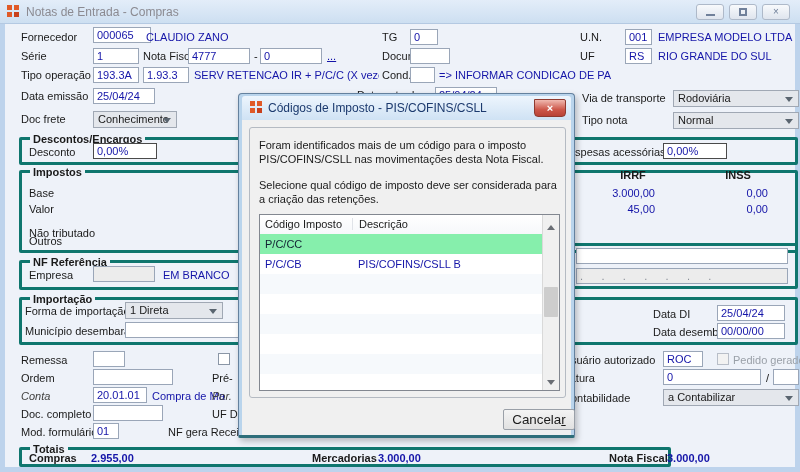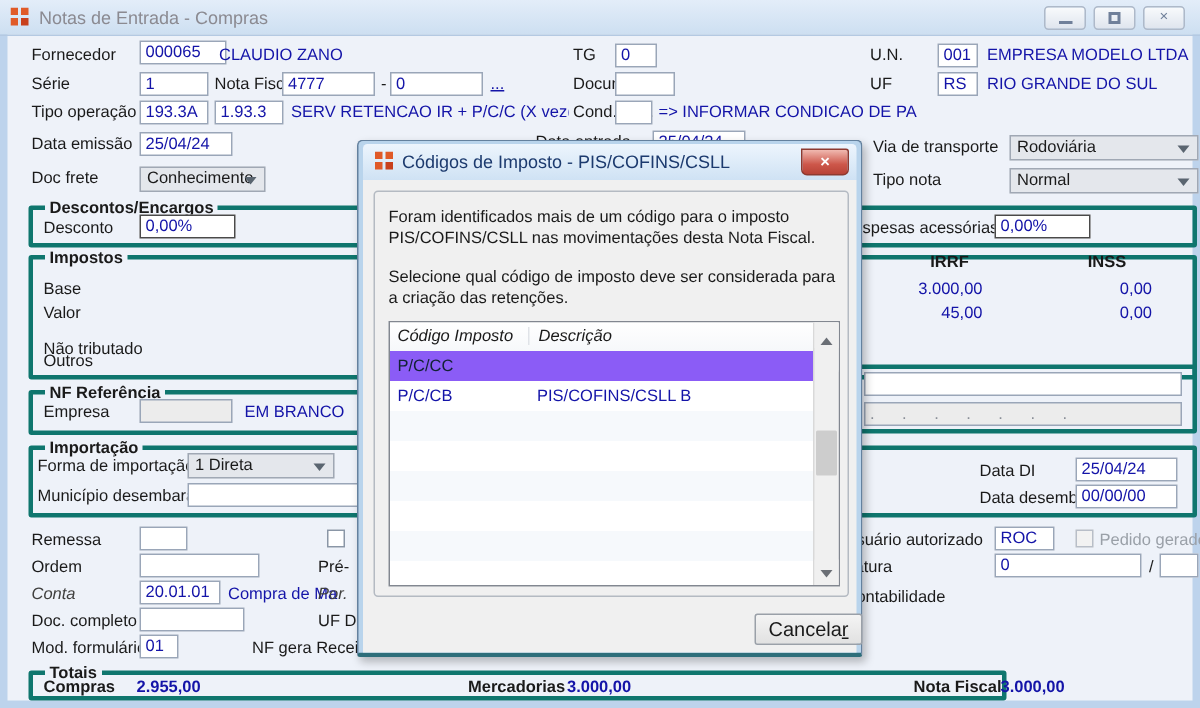--- a/index.html
+++ b/index.html
@@ -28,27 +28,27 @@
   .link { color:#1414a8; }
   
   #dialog { position:absolute; left:233px; top:93px; width:337px; height:345px; background:#b9d4ec; border:1px solid #64819e; border-bottom:3px solid #2e6e7a; border-radius:4px 4px 2px 2px; box-shadow:2px 3px 6px rgba(0,0,0,.25); z-index:10; }
   #dialog .dlg-titlebar { position:absolute; left:3px; top:2px; right:3px; height:24px; background:linear-gradient(#edf5fd,#cfe2f4); border-radius:3px 3px 0 0; }
   #dialog .dlg-title { position:absolute; left:26px; top:5px; color:#1c3a6e; font-size:12px; white-space:nowrap; }
   #dialog .dlg-body { position:absolute; left:3px; top:26px; right:3px; bottom:0; background:#f0f0f0; }
   .dlg-close { position:absolute; top:3px; right:5px; width:32px; height:18px; background:linear-gradient(#f0b9b0,#cd574a 60%,#b84337); border:1px solid #8e3a30; border-radius:0 2px 4px 4px; color:#fff; text-align:center; font-size:11px; line-height:16px; font-weight:bold; }
   .panel { position:absolute; left:7px; top:7px; width:317px; height:271px; border:1px solid #b4bac2; border-radius:3px; }
   .msg { position:absolute; left:9px; width:298px; color:#1a1a1a; line-height:14px; }
   .list { position:absolute; left:9px; top:86px; width:301px; height:177px; background:#fff; border:1px solid #828790; }
-  .list-head { position:absolute; left:0; top:0; right:0; height:33px; background:linear-gradient(#ffffff,#f0f3f7); border-bottom:1px solid #d5d9de;font-style:italic; }
+  .list-head { position:absolute; left:0; top:0; right:0; height:33px; background:linear-gradient(#ffffff,#f0f3f7); border-bottom:1px solid #d5d9de; }
   .list-head .c1 { position:absolute; left:5px; top:3px; }
   .list-head .c2 { position:absolute; left:92px; top:3px; border-left:1px solid #e0e3e8; padding-left:6px; }
   .lrow { position:absolute; left:0; right:17px; height:20px; }
   .lrow .c1 { position:absolute; left:5px; top:4px; color:#1414a8; }
   .lrow .c2 { position:absolute; left:98px; top:4px; color:#1414a8; }
-  .lrow.sel { background:#8b5cf6; }
+  .lrow.sel { background:#86efac; }
   .lrow.sel .c1 { color:#123; }
   .stripe { position:absolute; left:0; right:17px; height:20px; background:#f6f9fc; }
   .sbar { position:absolute; right:0; top:0; width:17px; bottom:0; background:#f0f0f0; border-left:1px solid #d9d9d9; }
   .sb-btn { position:absolute; left:0; width:16px; height:17px; background:#f0f0f0; }
   .sb-btn .tri-up { position:absolute; left:4px; top:6px; border:4px solid transparent; border-bottom:5px solid #6a6e75; }
   .sb-btn .tri-dn { position:absolute; left:4px; top:7px; border:4px solid transparent; border-top:5px solid #6a6e75; }
   .sb-thumb { position:absolute; left:1px; width:14px; height:30px; background:#cdcdcd; border-radius:1px; }
   .btn { position:absolute; width:72px; height:21px; background:linear-gradient(#f4f4f4,#e1e1e1); border:1px solid #9aa0a8; border-radius:2px; text-align:center; line-height:19px; color:#1a1a1a; }
   .doc-icon { position:absolute; width:9px; height:12px; background:#fdfdfd; border:1px solid #9aa6b8; }
   .italic { font-style:italic; color:#40403f; }
@@ -198,20 +198,21 @@
   <div class="field" style="left:658px;top:351px;width:40px">ROC</div>
   <div class="chk dis" style="left:712px;top:353px"></div>
   <span class="lbl muted" style="left:728px;top:354px">Pedido gerado</span>
 
   <span class="lbl" style="left:558px;top:372px">Fatura</span>
   <div class="field num" style="left:658px;top:369px;width:98px">0</div>
   <span class="lbl" style="left:761px;top:372px">/</span>
   <div class="field" style="left:768px;top:369px;width:26px"></div>
 
   <span class="lbl" style="left:558px;top:392px">Contabilidade</span>
+  <div class="dd" style="left:658px;top:389px;width:136px">a Contabilizar</div>
 
   <div class="grp" style="left:14px;top:447px;width:652px;height:20px">
     <span class="grp-title">Totais</span>
   </div>
   <span class="lbl" style="left:24px;top:452px;font-weight:bold">Compras</span>
   <span class="val" style="left:86px;top:452px;font-weight:bold">2.955,00</span>
   <span class="lbl" style="left:307px;top:452px;font-weight:bold">Mercadorias</span>
   <span class="val" style="left:373px;top:452px;font-weight:bold">3.000,00</span>
   <span class="lbl" style="left:604px;top:452px;font-weight:bold">Nota Fiscal</span>
   <span class="val" style="left:662px;top:452px;font-weight:bold">3.000,00</span>

